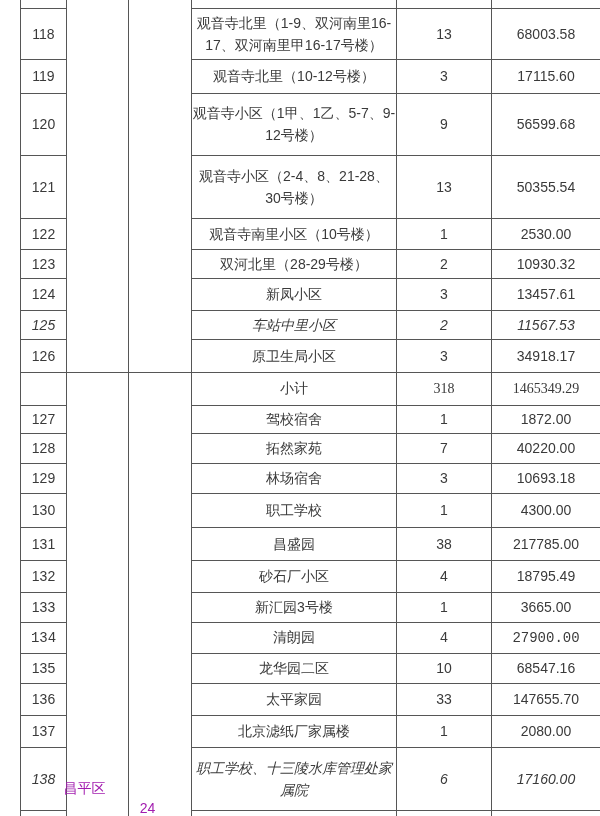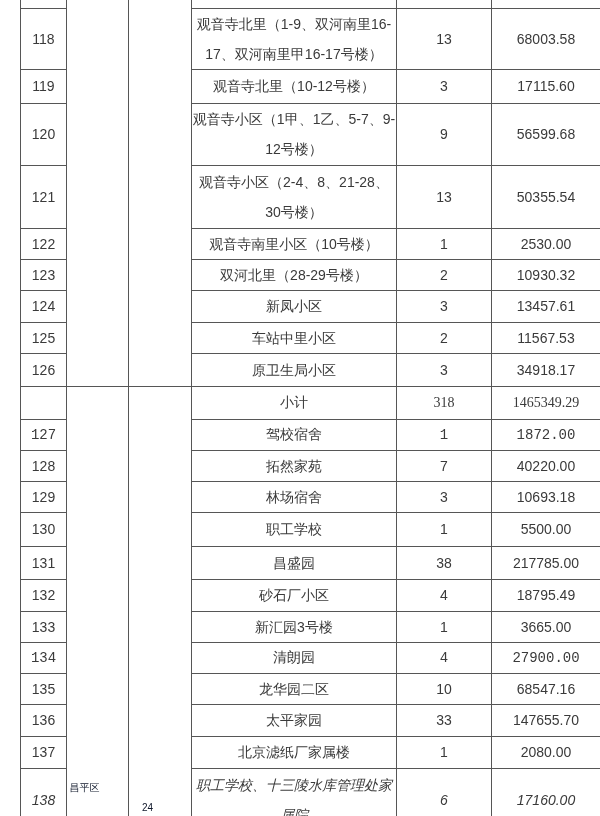--- a/index.html
+++ b/index.html
@@ -20,29 +20,29 @@
   }
   table.grid td{
     border:1px solid #565656;
     text-align:center;
     vertical-align:middle;
     font-size:14px;
     padding:0;
     overflow:hidden;
     white-space:normal;
   }
-  td.name{line-height:30px;padding:0 3px;}
+  td.name{line-height:22px;padding:0 3px;}
   tr.partial-top td{border-top:none;}
   tr.partial-bottom td{border-bottom:none;}
   .overlay-label{
     position:absolute;
     text-align:center;
-    font-size:10px;
+    font-size:14px;
     line-height:16px;
-    color:#0f172a;
+    color:#a21caf;
   }
   .lbl-district{left:53px;width:63px;top:780px;}
   .lbl-dcount{left:116px;width:63px;top:800px;}
 </style>
 </head>
 <body>
 
 <div class="screen">
   <table class="grid">
     <colgroup id="cols">
@@ -97,41 +97,41 @@
           <td class="name">双河北里（28-29号楼）</td>
           <td>2</td>
           <td>10930.32</td>
         </tr>
         <tr style="height: 32px;">
           <td>124</td>
           <td class="name">新凤小区</td>
           <td>3</td>
           <td>13457.61</td>
         </tr>
-        <tr style="height: 29px;">
+        <tr style="height: 29px; font-style: italic;">
           <td>125</td>
           <td class="name">车站中里小区</td>
           <td>2</td>
           <td>11567.53</td>
         </tr>
         <tr style="height: 33px;">
           <td>126</td>
           <td class="name">原卫生局小区</td>
           <td>3</td>
           <td>34918.17</td>
         </tr>
         <tr style="height: 33px; font-family: Liberation Serif, serif;">
           <td></td>
           <td class="merged" rowspan="14"></td>
           <td class="merged" rowspan="14"></td>
           <td class="name">小计</td>
           <td>318</td>
           <td>1465349.29</td>
         </tr>
-        <tr style="height: 28px; font-family: Liberation Mono, monospace;">
+        <tr style="height: 28px;">
           <td>127</td>
           <td class="name">驾校宿舍</td>
           <td>1</td>
           <td>1872.00</td>
         </tr>
         <tr style="height: 30px;">
           <td>128</td>
           <td class="name">拓然家苑</td>
           <td>7</td>
           <td>40220.00</td>
@@ -139,21 +139,21 @@
         <tr style="height: 30px;">
           <td>129</td>
           <td class="name">林场宿舍</td>
           <td>3</td>
           <td>10693.18</td>
         </tr>
         <tr style="height: 34px;">
           <td>130</td>
           <td class="name">职工学校</td>
           <td>1</td>
-          <td>5500.00</td>
+          <td>4300.00</td>
         </tr>
         <tr style="height: 33px;">
           <td>131</td>
           <td class="name">昌盛园</td>
           <td>38</td>
           <td>217785.00</td>
         </tr>
         <tr style="height: 32px;">
           <td>132</td>
           <td class="name">砂石厂小区</td>

